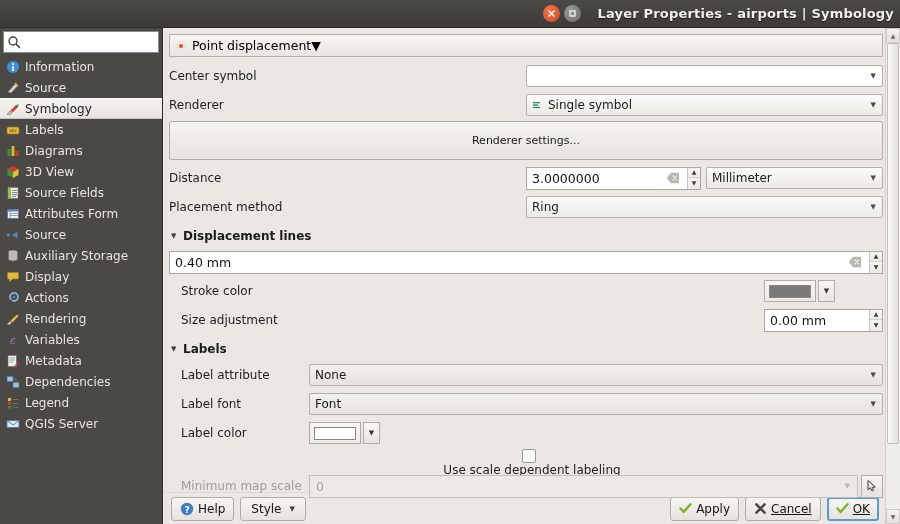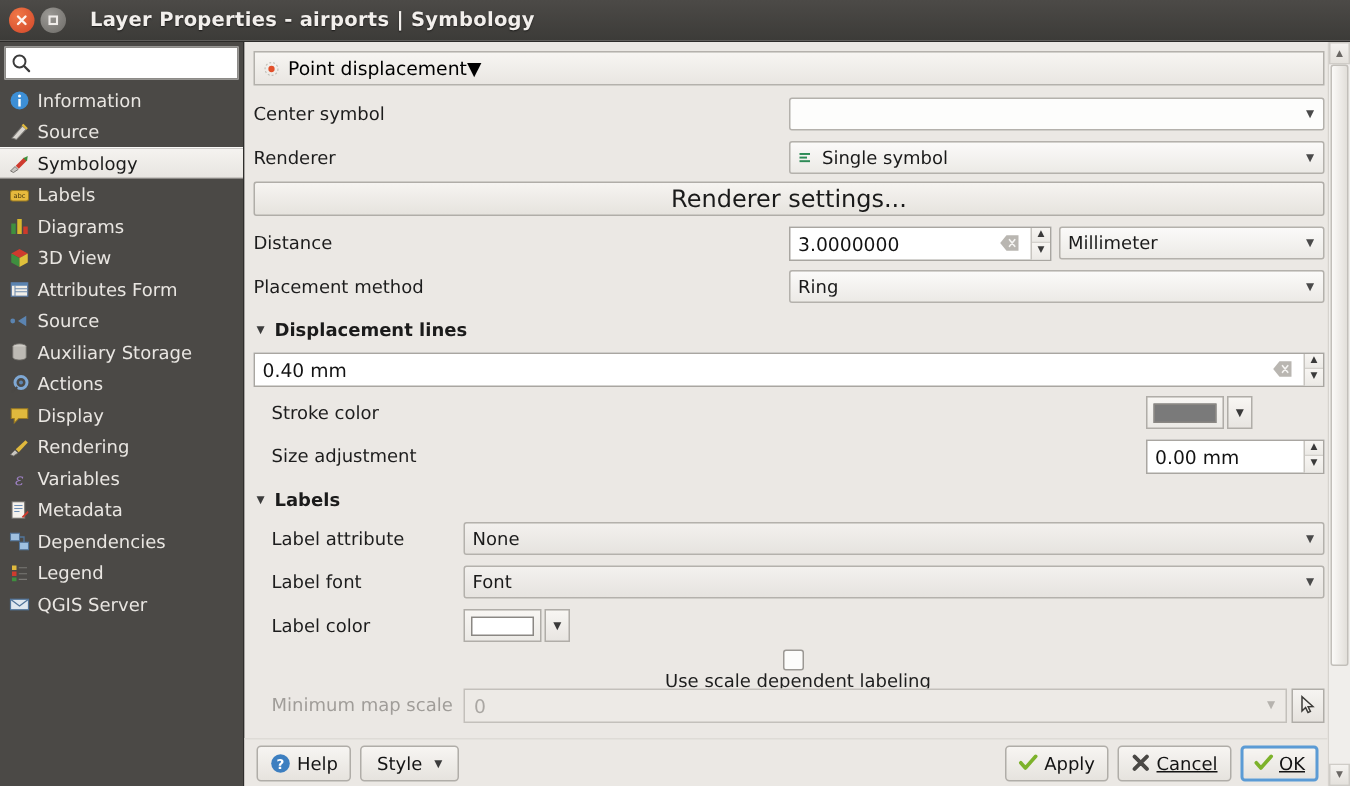--- a/index.html
+++ b/index.html
@@ -17,20 +17,21 @@
     display: flex; flex-direction: column;
   }
 
   
   .titlebar {
     height: 28px; flex: 0 0 28px;
     background: linear-gradient(to bottom, #4c4a47 0%, #3c3b38 100%);
     display: flex; align-items: center;
     padding: 0 6px;
     border-bottom: 1px solid #2c2b29;
+    justify-content: flex-end;
   }
   .win-btn {
     width: 17px; height: 17px; border-radius: 50%;
     margin-right: 4px;
     display: flex; align-items: center; justify-content: center;
     font-size: 10px; line-height: 1; font-weight: bold;
     color: #f4f0ec;
     flex: 0 0 17px;
   }
   .win-close { background: radial-gradient(circle at 35% 30%, #f07746, #d1472a); }
@@ -128,26 +129,26 @@
   .topcombo {
     height: 23px; width: 100%;
     background: linear-gradient(to bottom,#f7f5f2,#e9e6e2);
     border: 1px solid #b4b1ac;
     display: flex; align-items: center;
     padding: 0 4px 0 4px;
     font-size: 12.5px;
   }
 
   .btn {
-    height: 23px;
+    height: 39px;
     background: linear-gradient(to bottom,#f6f4f1,#e6e3de);
     border: 1px solid #b0ada8;
     border-radius: 2px;
     display: flex; align-items: center; justify-content: center;
-    font-size: 16px; color: #1a1a1a;
+    font-size: 11px; color: #1a1a1a;
   }
   .clear-ico { width: 14px; height: 13px; flex: 0 0 14px; margin-right: 2px; }
   .spinner {
     width: 13px; flex: 0 0 13px; height: 21px;
     display: flex; flex-direction: column;
     border-left: 1px solid #c8c5c0;
     margin-left: 2px;
   }
   .spinner > div {
     flex: 1 1 50%;
@@ -353,20 +354,30 @@
           <span class="nav-ico">
             <svg width="14" height="14" viewBox="0 0 14 14">
                 <path d="M7 1 L12.5 4 L7 7 L1.5 4 Z" fill="#cf3b2e"></path>
                 <path d="M1.5 4 L7 7 L7 13 L1.5 10 Z" fill="#3f8f3f"></path>
                 <path d="M12.5 4 L7 7 L7 13 L12.5 10 Z" fill="#e0c13c"></path>
               </svg>
           </span>
           <span>3D View</span>
         </div>
 
+        <div class="nav-item">
+          <span class="nav-ico">
+            <svg width="14" height="14" viewBox="0 0 14 14">
+                <rect x="2" y="1.5" width="10" height="11" fill="#f2efe9" stroke="#7b7874" stroke-width=".7"></rect>
+                <rect x="2" y="1.5" width="3" height="11" fill="#8fbf5a"></rect>
+                <path d="M6 4.5 H11 M6 6.5 H11 M6 8.5 H11 M6 10.5 H10" stroke="#5a5854" stroke-width=".7"></path>
+              </svg>
+          </span>
+          <span>Source Fields</span>
+        </div>
 
         <div class="nav-item">
           <span class="nav-ico">
             <svg width="14" height="14" viewBox="0 0 14 14">
                 <rect x="1.5" y="2.5" width="11" height="9" fill="#f2efe9" stroke="#55739b" stroke-width=".8"></rect>
                 <rect x="1.5" y="2.5" width="11" height="2" fill="#5b84b1"></rect>
                 <path d="M4 6.5 H12.5 M4 8.5 H12.5 M4 11.5 V4.5" stroke="#6e8cae" stroke-width=".7"></path>
               </svg>
           </span>
           <span>Attributes Form</span>
@@ -388,35 +399,35 @@
                 <ellipse cx="7" cy="3" rx="4.5" ry="1.8" fill="#cfccc6" stroke="#6e6c68" stroke-width=".6"></ellipse>
                 <path d="M2.5 3 V10 C2.5 11.2 4.5 12 7 12 C9.5 12 11.5 11.2 11.5 10 V3" fill="#bdbab4" stroke="#6e6c68" stroke-width=".6"></path>
               </svg>
           </span>
           <span>Auxiliary Storage</span>
         </div>
 
         <div class="nav-item">
           <span class="nav-ico">
             <svg width="14" height="14" viewBox="0 0 14 14">
+                <path d="M1.5 2.5 H12.5 V9 H6.5 L3.5 12 V9 H1.5 Z" fill="#e0b93d" stroke="#9a7a22" stroke-width=".7"></path>
+              </svg>
+          </span>
+          <span>Display</span>
+        </div>
+
+        <div class="nav-item">
+          <span class="nav-ico">
+            <svg width="14" height="14" viewBox="0 0 14 14">
                 <circle cx="8" cy="6" r="4" fill="none" stroke="#7fa8d4" stroke-width="2"></circle>
                 <circle cx="8" cy="6" r="1.3" fill="#5b84b1"></circle>
                 <path d="M2 12.5 L5.5 9" stroke="#4a4845" stroke-width="1.4"></path>
               </svg>
           </span>
           <span>Actions</span>
-        </div>
-
-        <div class="nav-item">
-          <span class="nav-ico">
-            <svg width="14" height="14" viewBox="0 0 14 14">
-                <path d="M1.5 2.5 H12.5 V9 H6.5 L3.5 12 V9 H1.5 Z" fill="#e0b93d" stroke="#9a7a22" stroke-width=".7"></path>
-              </svg>
-          </span>
-          <span>Display</span>
         </div>
 
         <div class="nav-item">
           <span class="nav-ico">
             <svg width="14" height="14" viewBox="0 0 14 14">
                 <path d="M1 12 L4 9 L6 11 L3 13 Z" fill="#c8c5c0" stroke="#6e6c68" stroke-width=".6"></path>
                 <path d="M4.5 8.5 L11 2.5 L12.5 4 L6.5 10.5 Z" fill="#e0b93d"></path>
               </svg>
           </span>
           <span>Rendering</span>

